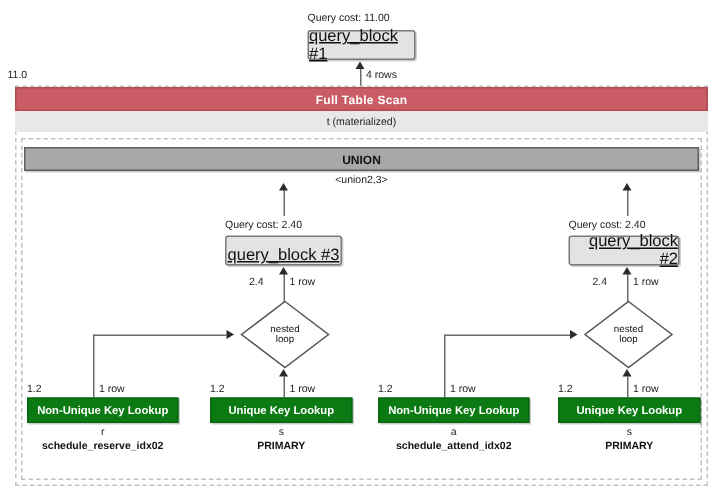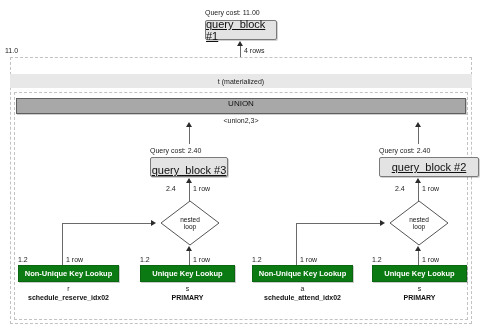--- a/index.html
+++ b/index.html
@@ -43,23 +43,24 @@
     background:#e8e8e8;
     display:flex;align-items:center;justify-content:center;
     font-size:7px;color:#222;
   }
 
   
   .union-band{
     box-sizing:border-box;
     background:#a8a8a8;
     border:1px solid #5f5f5f;
-    display:flex;justify-content:center;
+    display:flex;align-items:center;justify-content:center;
     font-size:8px;color:#111;
     box-shadow:1px 1px 0 rgba(0,0,0,0.2);
+    font-weight:bold;
   }
 
   
   .lookup{
     box-sizing:border-box;
     background:#0c7a12;
     border:1px solid #0a6610;
     display:flex;align-items:center;justify-content:center;
     color:#ffffff;font-weight:bold;font-size:7.5px;
     box-shadow:1px 1px 0 rgba(0,0,0,0.2);
@@ -111,20 +112,23 @@
   </div>
 
   <div class="abs vline" style="left:240px;top:45px;width:1px;height:13px;"></div>
   <div class="abs arrow-up" style="left:237px;top:41px;"></div>
   <div class="abs lbl" style="left:244px;top:46px;">4 rows</div>
 
   <div class="abs dashed-box" style="left:10px;top:57px;width:462px;height:267px;"></div>
 
   <div class="abs lbl" style="left:5px;top:46px;">11.0</div>
 
+  <div class="abs scan-band" style="left:10px;top:58px;width:462px;height:16px;">
+    <span>Full Table Scan</span>
+  </div>
   <div class="abs scan-sub" style="left:10px;top:74px;width:462px;height:14px;">
     <span>t (materialized)</span>
   </div>
 
   <div class="abs dashed-box" style="left:14px;top:92px;width:454px;height:228px;"></div>
 
   <div class="abs union-band" style="left:16px;top:98px;width:450px;height:16px;">
     <span>UNION</span>
   </div>
   <div class="abs lbl center" style="left:16px;top:116px;width:450px;">&lt;union2,3&gt;</div>
@@ -174,21 +178,21 @@
     <span>Unique Key Lookup</span>
   </div>
   <div class="abs lbl center" style="left:140px;top:284px;width:95px;">s</div>
   <div class="abs lbl-bold center" style="left:140px;top:293px;width:95px;">PRIMARY</div>
 
   <div class="abs vline" style="left:418px;top:126px;width:1px;height:18px;"></div>
   <div class="abs arrow-up" style="left:415px;top:122px;"></div>
 
   <div class="abs lbl" style="left:379px;top:146px;">Query cost: 2.40</div>
 
-  <div class="abs qblock" style="left:379px;top:157px;width:100px;height:20px;text-align:right;">
+  <div class="abs qblock" style="left:379px;top:157px;width:74px;height:20px;text-align:right;">
     <span>query_block #2</span>
   </div>
 
   <div class="abs vline" style="left:418px;top:182px;width:1px;height:20px;"></div>
   <div class="abs arrow-up" style="left:415px;top:178px;"></div>
   <div class="abs lbl" style="left:395px;top:184px;">2.4</div>
   <div class="abs lbl" style="left:422px;top:184px;">1 row</div>
 
   <div class="diamond-wrap" style="left:389px;top:200px;width:60px;height:46px;">
     <svg width="60" height="46" viewBox="0 0 60 46">

